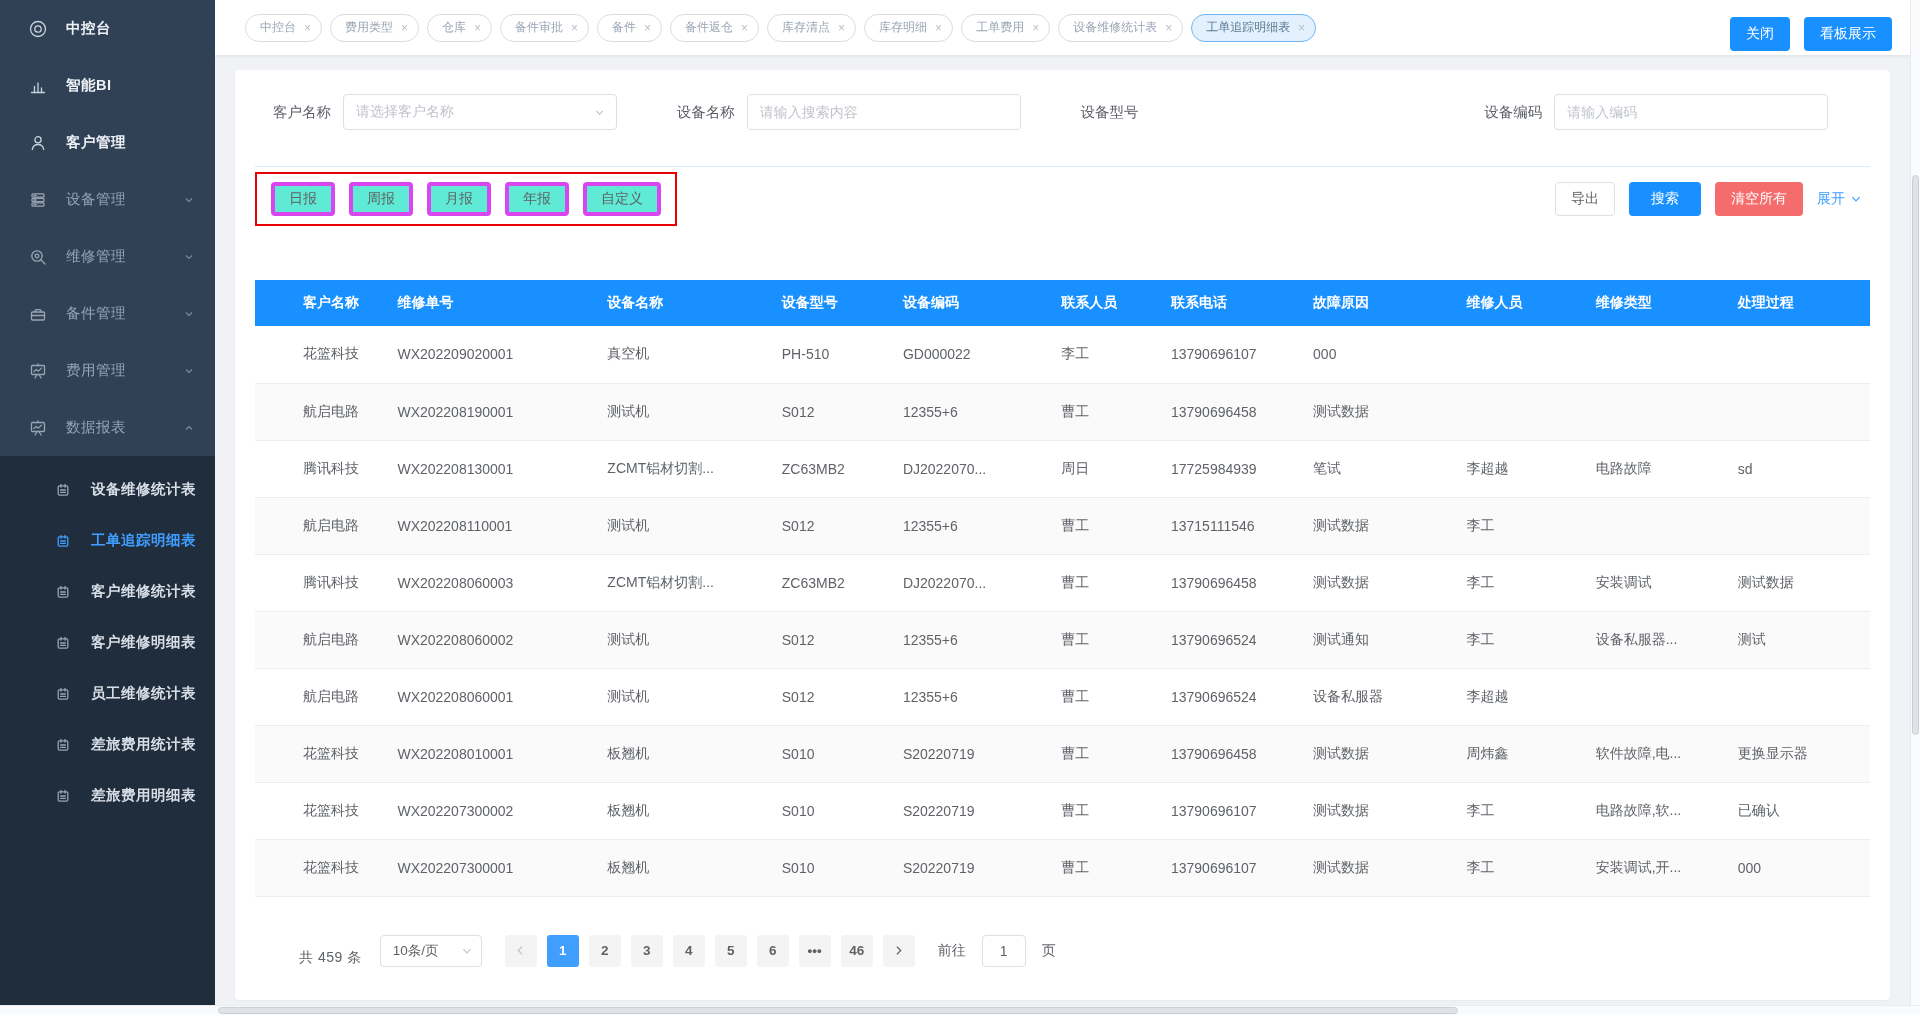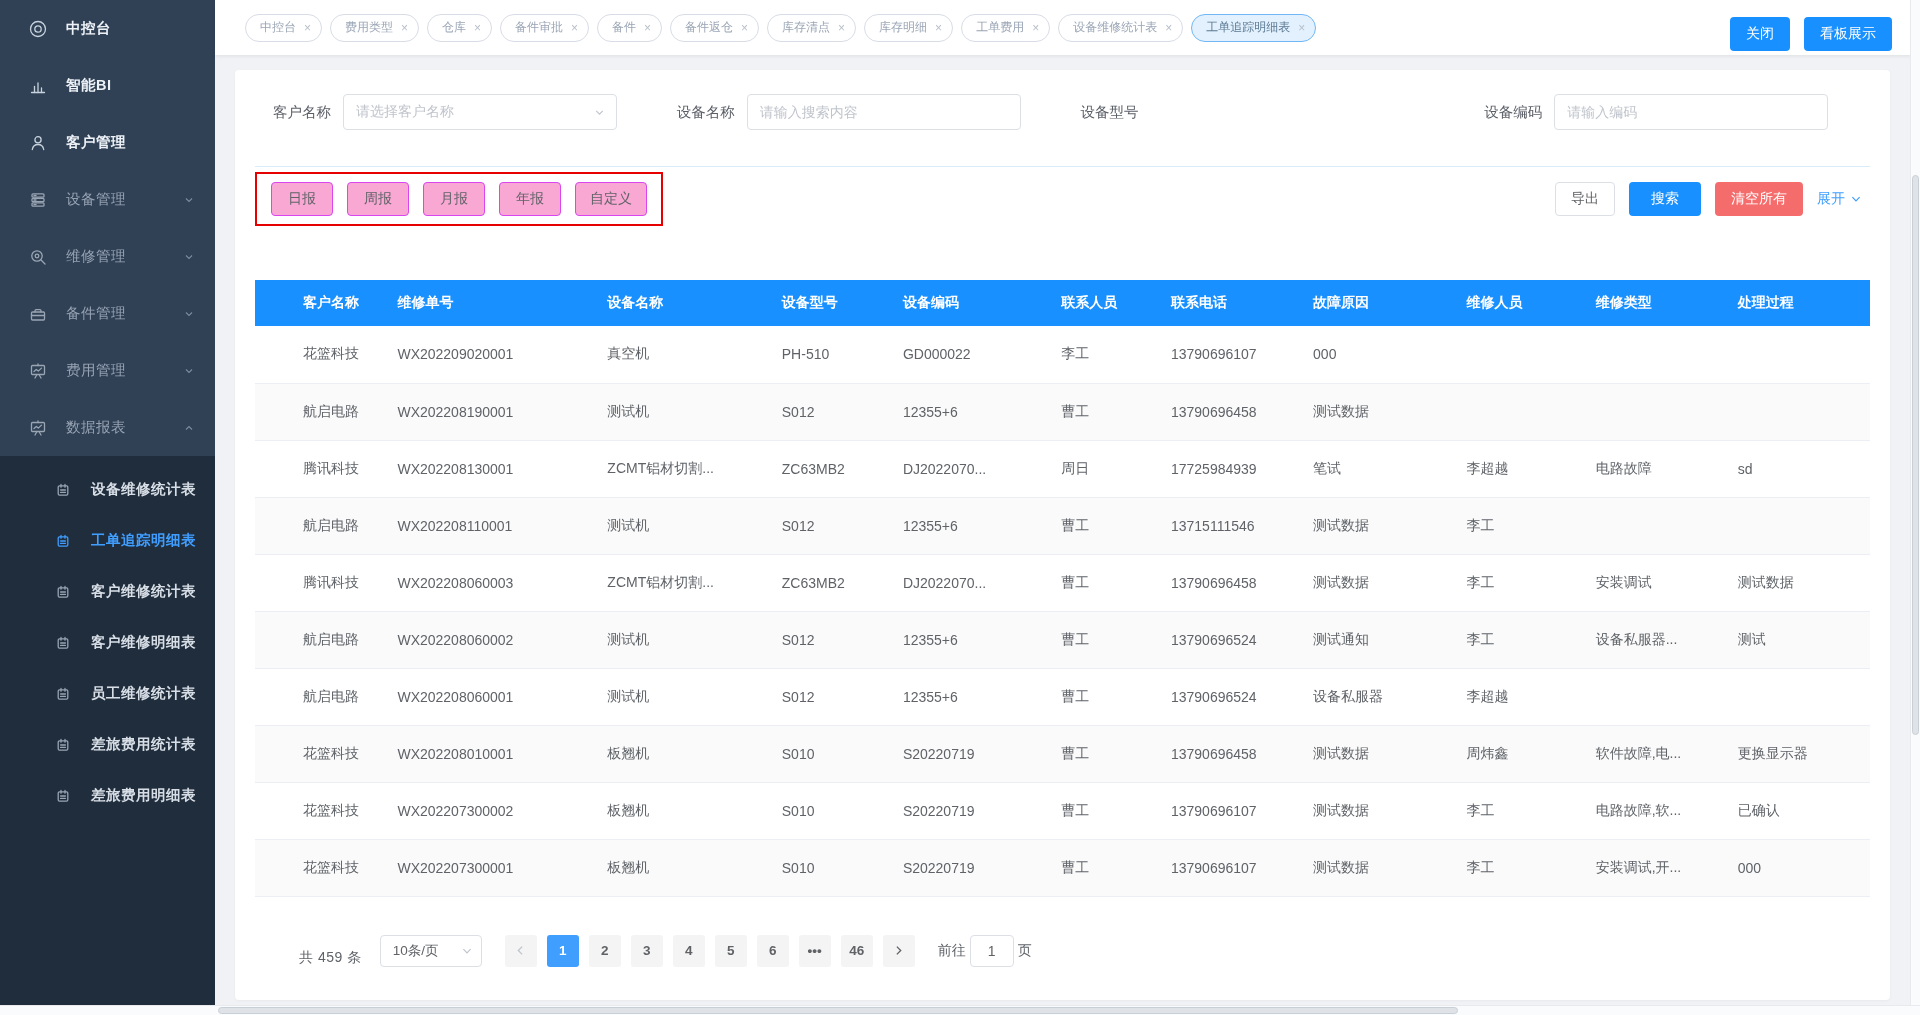--- a/index.html
+++ b/index.html
@@ -40,42 +40,42 @@
   .filter-group .flabel { flex:0 0 88px; text-align:right; padding-right:12px; font-size:14.5px; color:#5a5e66; white-space:nowrap; }
   .control { flex:1; height:36px; border:1px solid #dcdfe6; border-radius:4px; background:#fff; display:flex; align-items:center; padding:0 10px 0 12px; }
   .control .ph { flex:1; font-size:14px; color:#c0c4cc; white-space:nowrap; overflow:hidden; }
   .control input { flex:1; border:none; outline:none; font-size:14px; color:#606266; width:100%; background:transparent; }
   .control input::placeholder { color:#c0c4cc; }
   .divider { height:1px; background:#d9ecfa; margin-top:36px; }
 
   
   .toolbar { display:flex; align-items:center; justify-content:space-between; margin-top:5px; }
   .annotation-box { border:2px solid #e60000; display:flex; gap:14px; padding:8px 14px; align-items:center; }
-  .rpt-btn { height:34px; min-width:62px; padding:0 14px; background:#f9a8d4; border:1px solid #d946ef; border-radius:4px; font-size:14px; color:#606266; display:inline-flex; align-items:center; justify-content:center; cursor:pointer; }
+  .rpt-btn { height:34px; min-width:62px; padding:0 14px; background:#5eead4; border:4px solid #d946ef; border-radius:4px; font-size:14px; color:#606266; display:inline-flex; align-items:center; justify-content:center; cursor:pointer; }
   .action-group { display:flex; align-items:center; gap:14px; padding-right:8px; }
   .btn.search { width:72px; }
   .expand-link { display:flex; align-items:center; gap:5px; color:#409eff; font-size:14px; cursor:pointer; }
 
   
   table.grid { width:100%; border-collapse:collapse; margin-top:54px; table-layout:fixed; }
   table.grid th { background:#1890ff; color:#fff; font-size:14px; font-weight:bold; text-align:left; height:46px; padding:0 10px; white-space:nowrap; overflow:hidden; }
   table.grid td { height:57px; padding:0 10px; font-size:14px; color:#5f6368; border-bottom:1px solid #ebeef5; white-space:nowrap; overflow:hidden; }
   table.grid th:first-child, table.grid td:first-child { padding-left:48px; }
   table.grid tr.striped td { background:#fafafa; }
   td.link { color:#409eff; cursor:pointer; }
 
   
   .pager { display:flex; align-items:flex-end; margin-top:38px; margin-left:44px; font-size:14px; color:#5f6368; }
   .pager .total { margin-right:18px; letter-spacing:.5px; }
   .size-select { width:102px; height:32px; border:1px solid #dcdfe6; border-radius:4px; display:flex; align-items:center; padding:0 8px 0 12px; margin-right:18px; color:#606266; font-size:13.5px; cursor:pointer; }
   .size-select span { flex:1; }
   .pg { min-width:32px; height:32px; margin:0 5px; background:#f4f4f5; border-radius:3px; display:inline-flex; align-items:center; justify-content:center; font-size:13.5px; font-weight:bold; color:#606266; cursor:pointer; padding:0 4px; }
   .pg.active { background:#409eff; color:#fff; }
   .pg.disabled { color:#c0c4cc; cursor:default; }
-  .goto { display:flex; align-items:center; margin-left:18px; gap:4px; }
+  .goto { display:flex; align-items:center; margin-left:18px; gap:16px; }
   .goto input { width:44px; height:32px; border:1px solid #dcdfe6; border-radius:4px; text-align:center; font-size:14px; color:#606266; outline:none; }
 
   
   .v-scroll { position:absolute; right:0; top:0; bottom:10px; width:10px; background:#fafbfc; border-left:1px solid #e8eaed; z-index:5; }
   .v-scroll .thumb { position:absolute; left:1px; right:1px; top:175px; height:560px; background:#dfe3e8; border:1px solid #c9cfd6; border-radius:4px; }
   .h-scroll { position:absolute; left:0; right:0; bottom:0; height:10px; background:#fafbfc; border-top:1px solid #e8eaed; z-index:5; }
   .h-scroll .thumb { position:absolute; top:1px; bottom:1px; left:218px; width:1240px; background:#dfe3e8; border:1px solid #c9cfd6; border-radius:4px; }
 </style>
 </head>
 <body>

